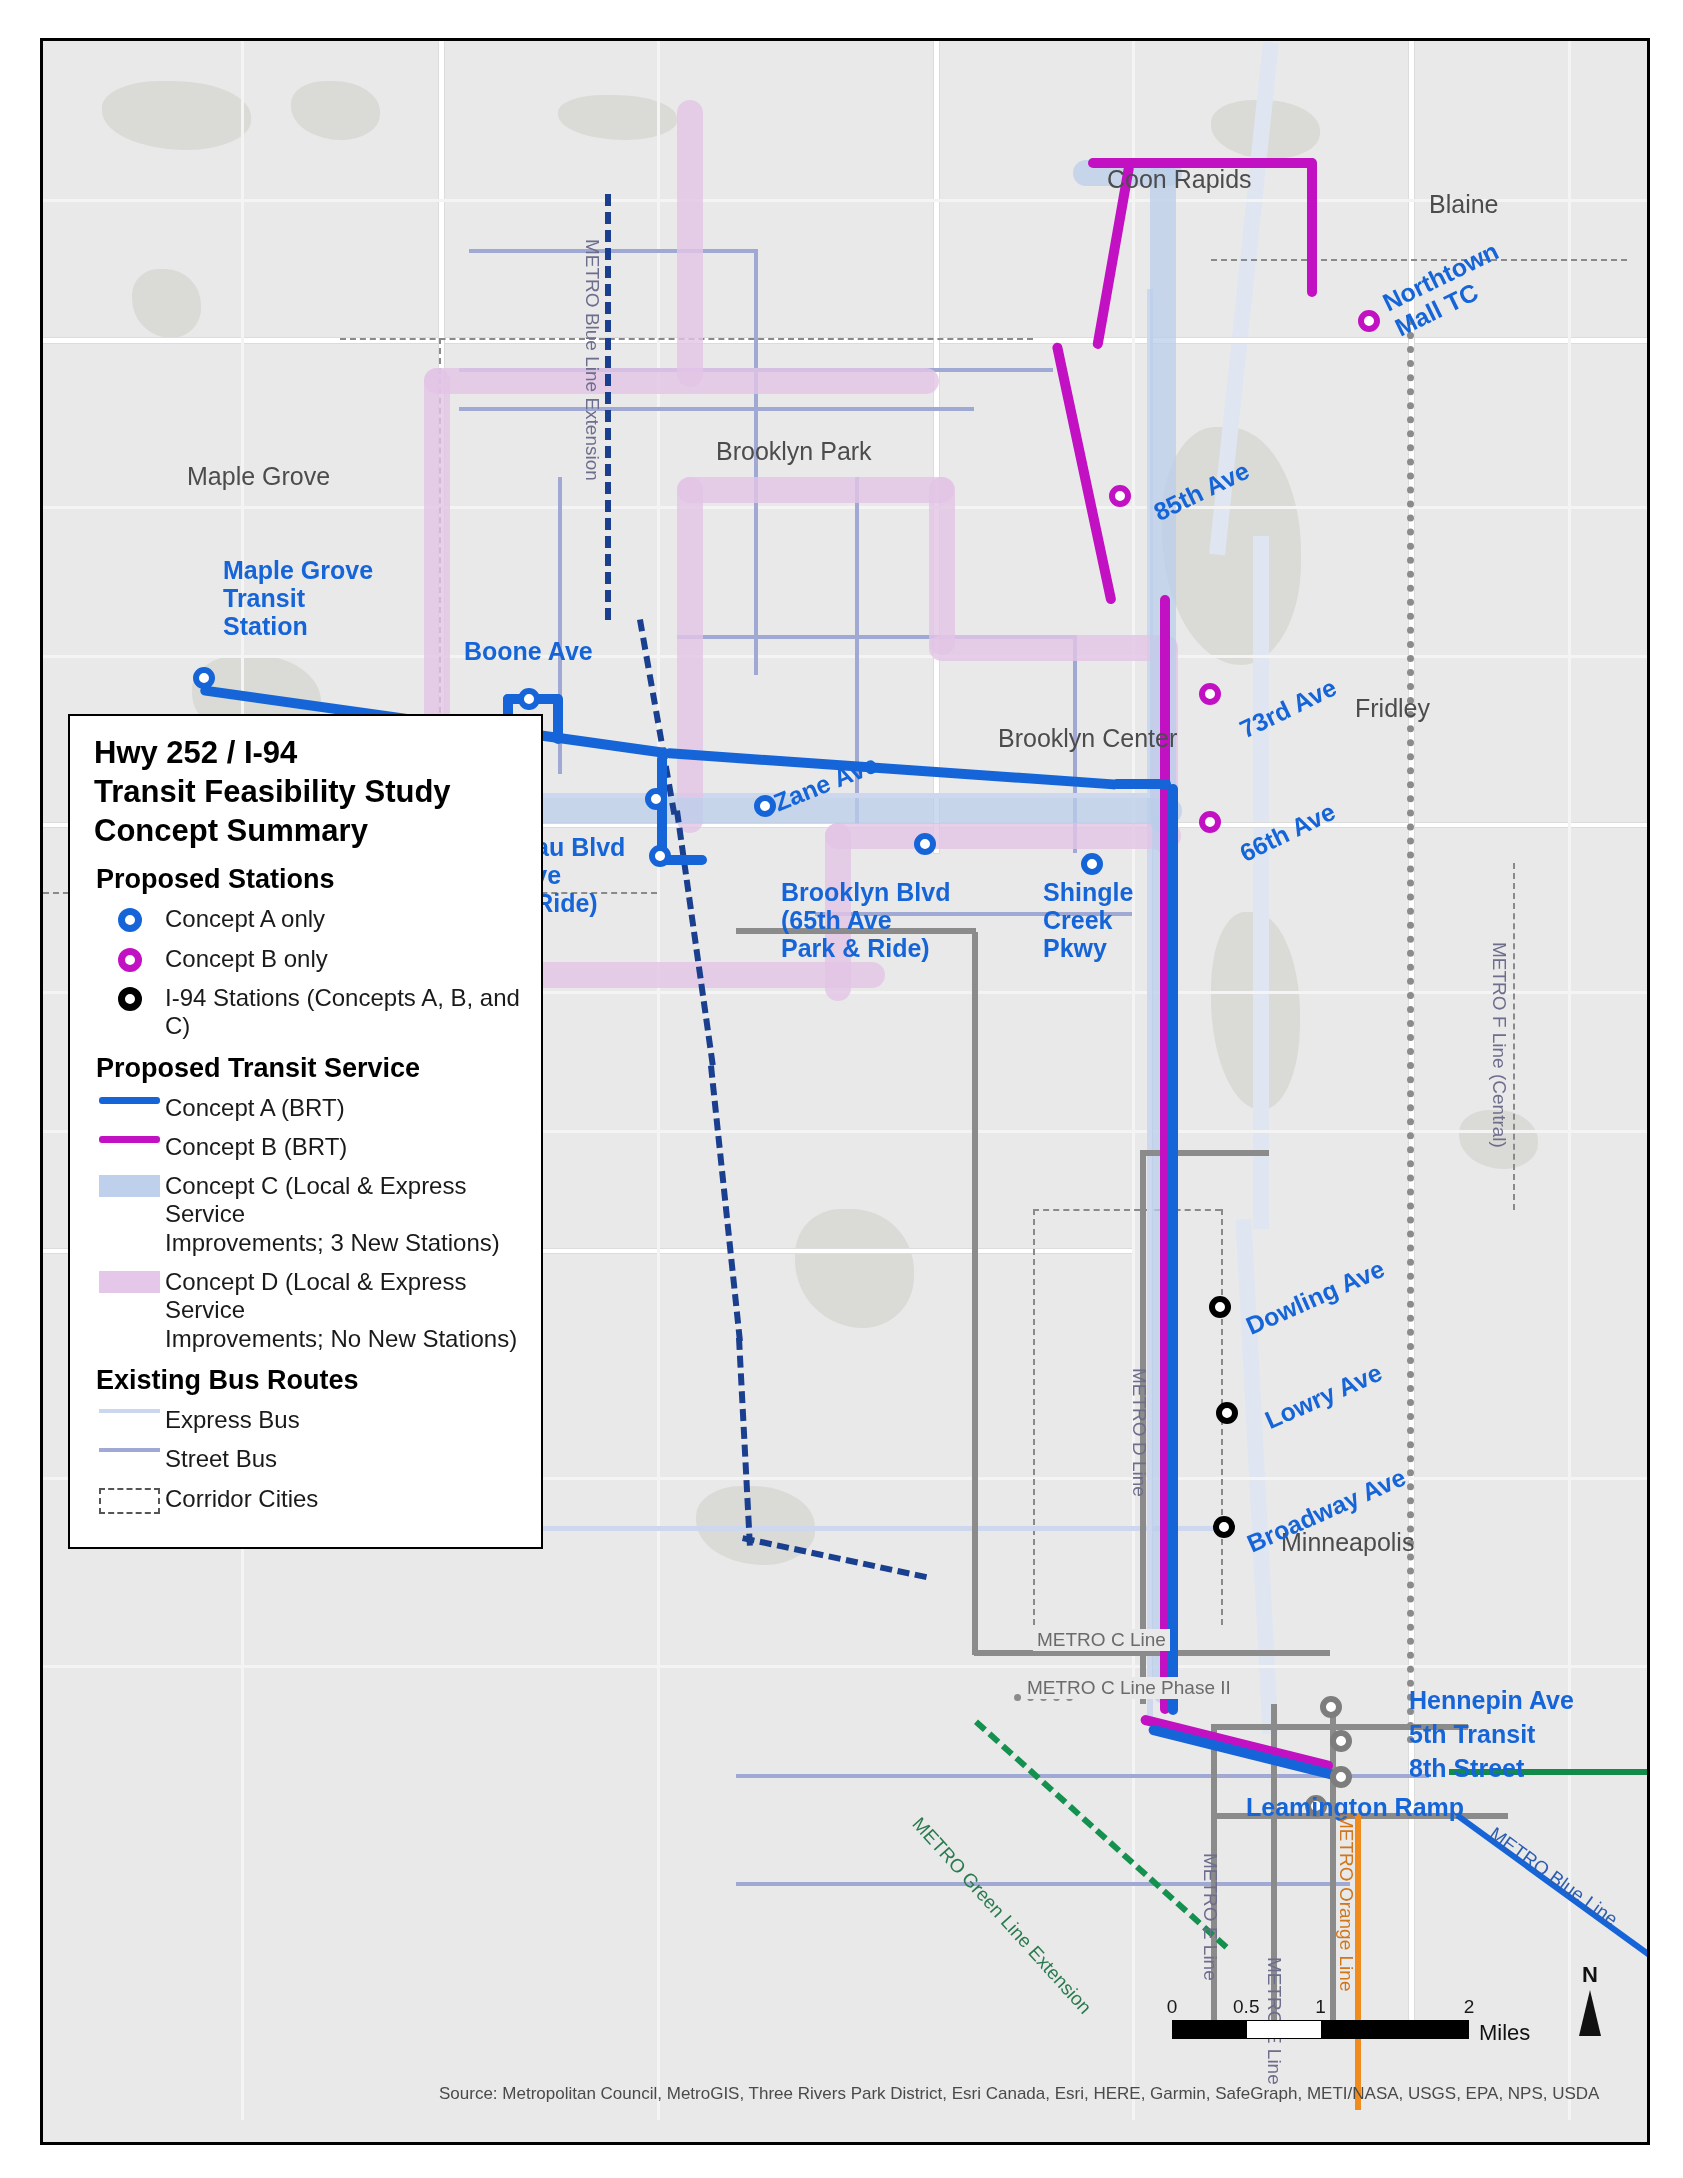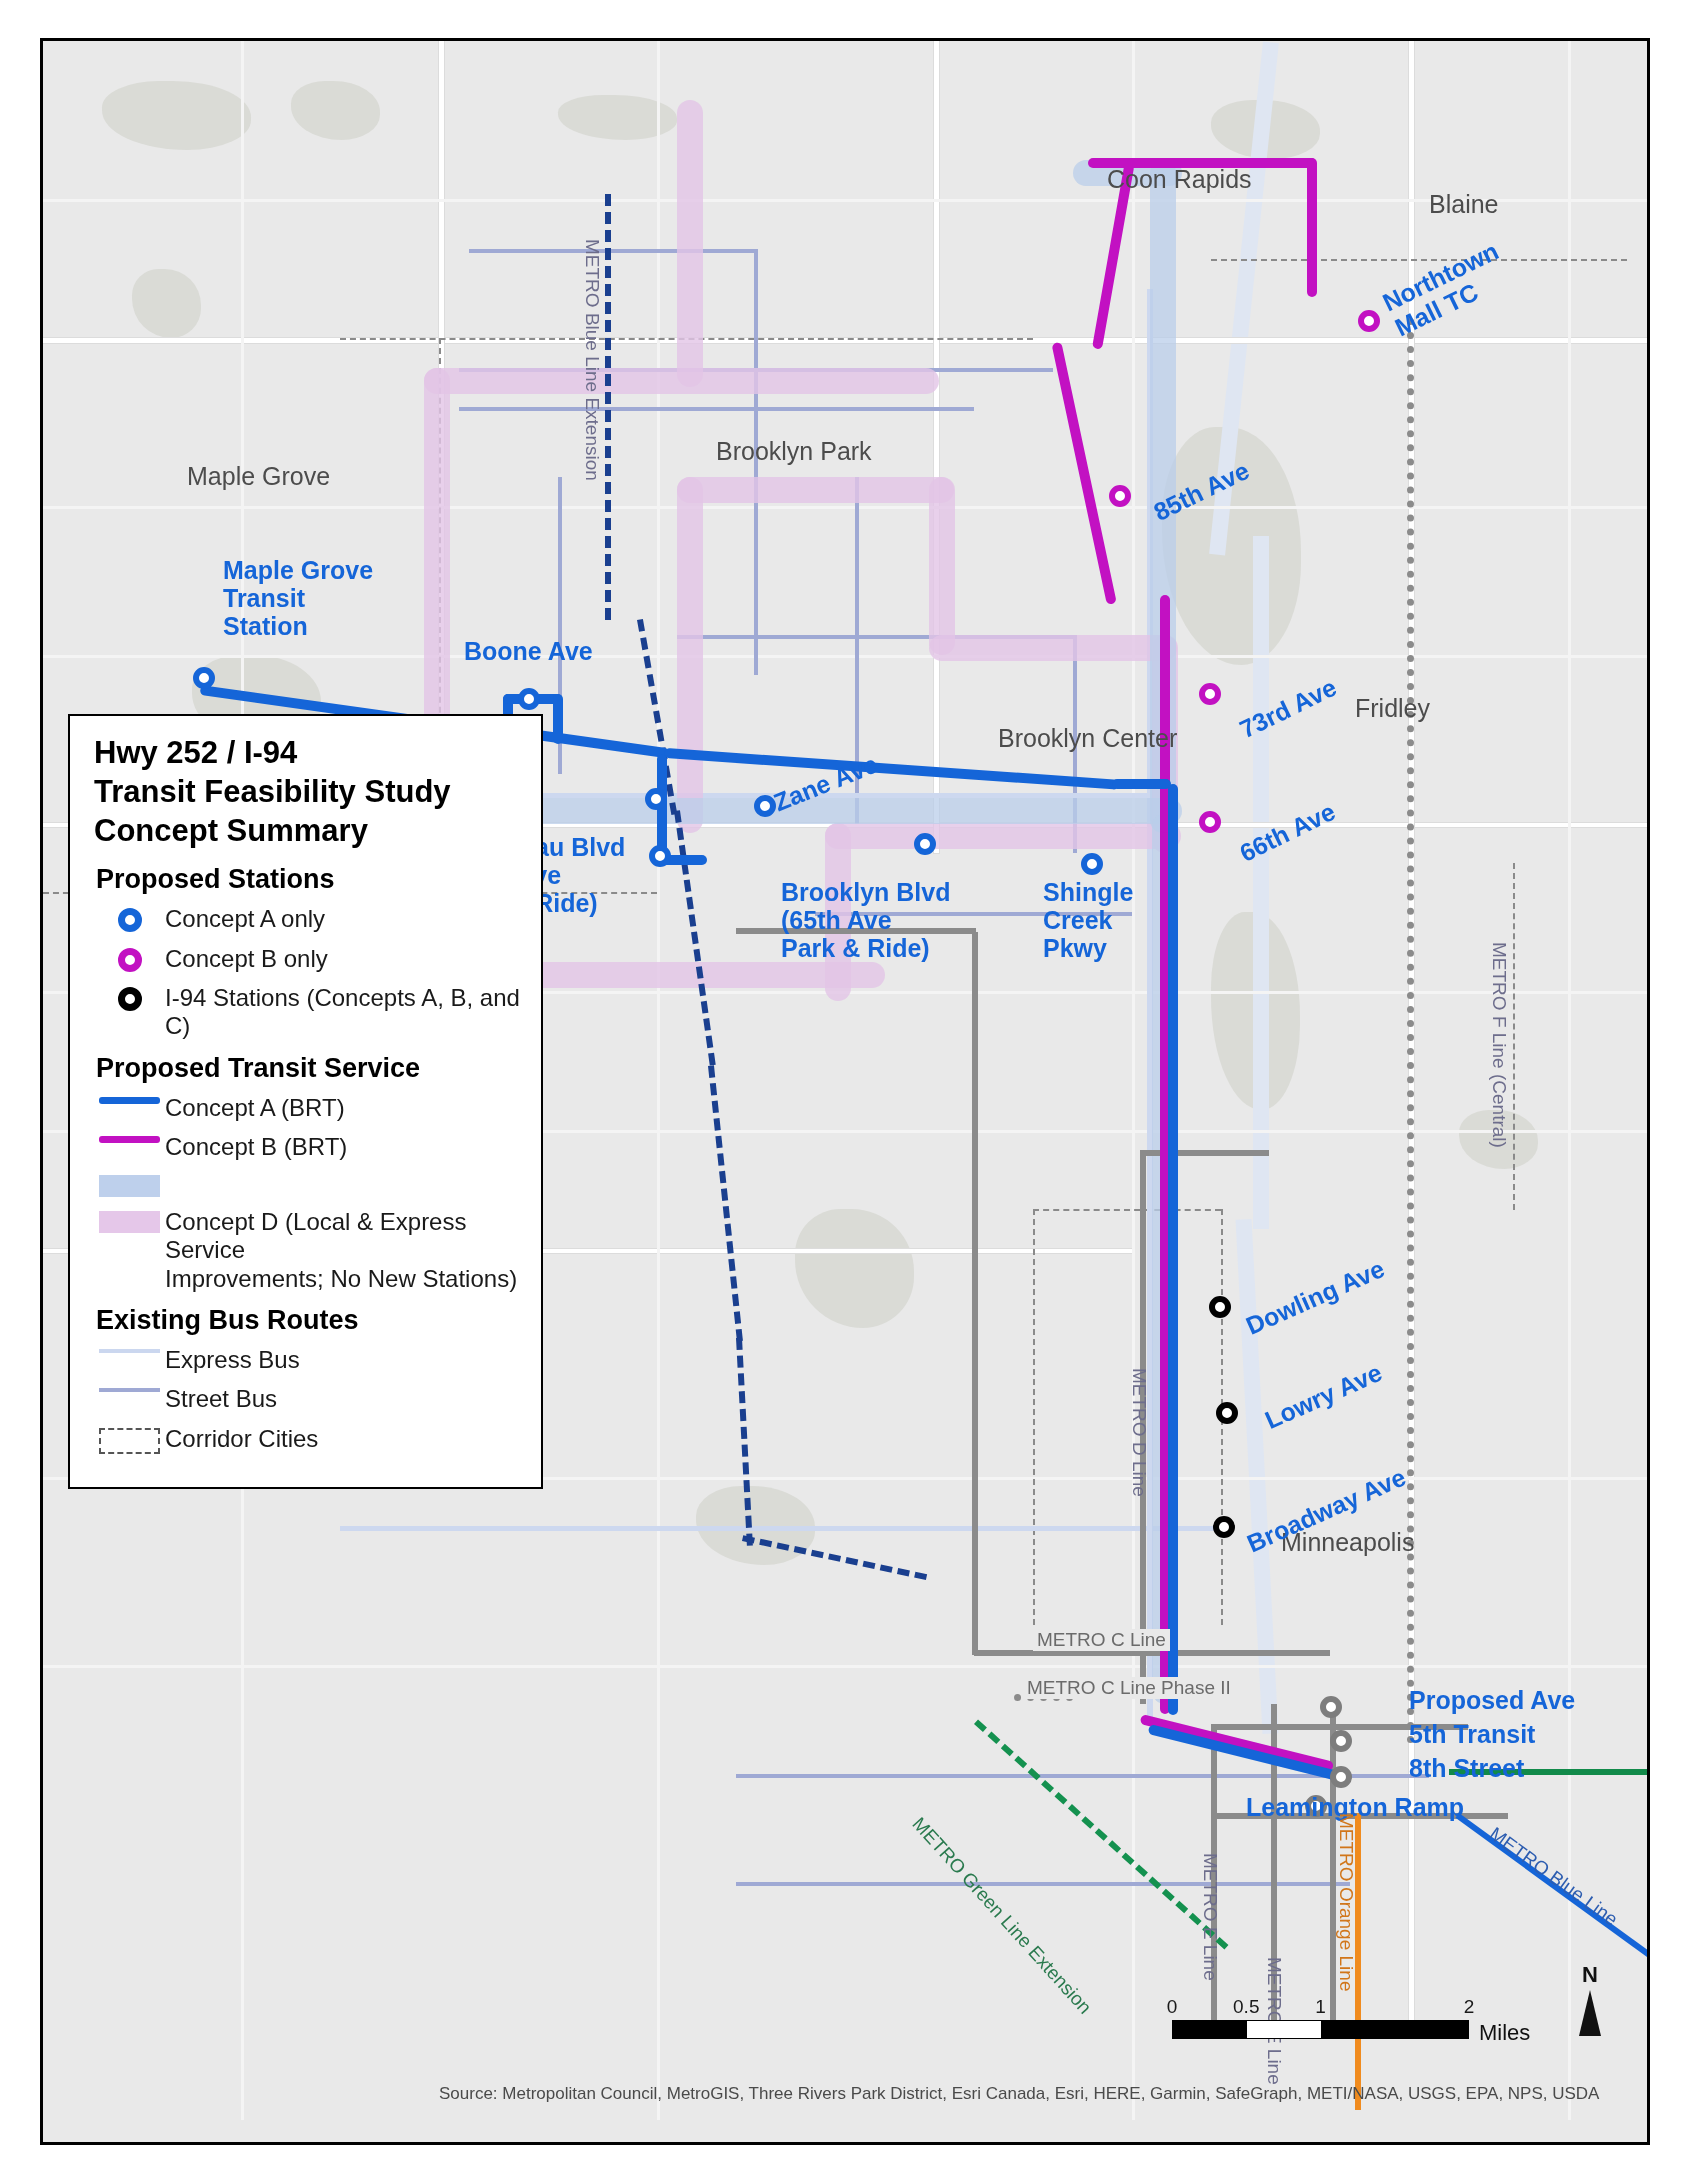--- a/index.html
+++ b/index.html
@@ -433,21 +433,21 @@
 Park &amp; Ride)</div>
     <div class="maplabel" style="left:738px;top:837px;">Brooklyn Blvd
 (65th Ave
 Park &amp; Ride)</div>
     <div class="maplabel" style="left:1000px;top:837px;">Shingle
 Creek
 Pkwy</div>
     <div class="maplabel" style="left:1198px;top:1242px;transform:rotate(-24deg);">Dowling Ave</div>
     <div class="maplabel" style="left:1218px;top:1341px;transform:rotate(-24deg);">Lowry Ave</div>
     <div class="maplabel" style="left:1198px;top:1455px;transform:rotate(-24deg);">Broadway Ave</div>
-    <div class="maplabel" style="left:1366px;top:1645px;">Proposed Ave</div>
+    <div class="maplabel" style="left:1366px;top:1645px;">Hennepin Ave</div>
     <div class="maplabel" style="left:1366px;top:1679px;">5th Transit</div>
     <div class="maplabel" style="left:1366px;top:1713px;">8th Street</div>
     <div class="maplabel" style="left:1203px;top:1752px;">Leamington Ramp</div>
 
     <div class="vlabel" style="left:560px;top:198px;transform:rotate(90deg);transform-origin:left top;">METRO Blue Line Extension</div>
     <div class="vlabel" style="left:1467px;top:901px;transform:rotate(90deg);transform-origin:left top;">METRO F Line (Central)</div>
     <div class="vlabel" style="left:1107px;top:1327px;transform:rotate(90deg);transform-origin:left top;">METRO D Line</div>
     <div class="grayline-label" style="left:990px;top:1588px;background:#e9e9e9;padding:0 4px;">METRO C Line</div>
     <div class="grayline-label" style="left:980px;top:1636px;background:#e9e9e9;padding:0 4px;">METRO C Line Phase II</div>
     <div class="vlabel" style="left:881px;top:1772px;transform:rotate(48deg);transform-origin:left top;color:#2a7a4e;">METRO Green Line Extension</div>
@@ -493,20 +493,22 @@
       <div class="legend-row">
         <div class="legend-sym">
             <div class="bar b"></div>
           </div>
         <div class="legend-txt">Concept B (BRT)</div>
       </div>
       <div class="legend-row">
         <div class="legend-sym">
             <div class="bandC"></div>
           </div>
+        <div class="legend-txt">Concept C (Local &amp; Express Service
+Improvements; 3 New Stations)</div>
       </div>
       <div class="legend-row">
         <div class="legend-sym">
             <div class="bandD"></div>
           </div>
         <div class="legend-txt">Concept D (Local &amp; Express Service
 Improvements; No New Stations)</div>
       </div>
 
       <div class="legend-head">Existing Bus Routes</div>

